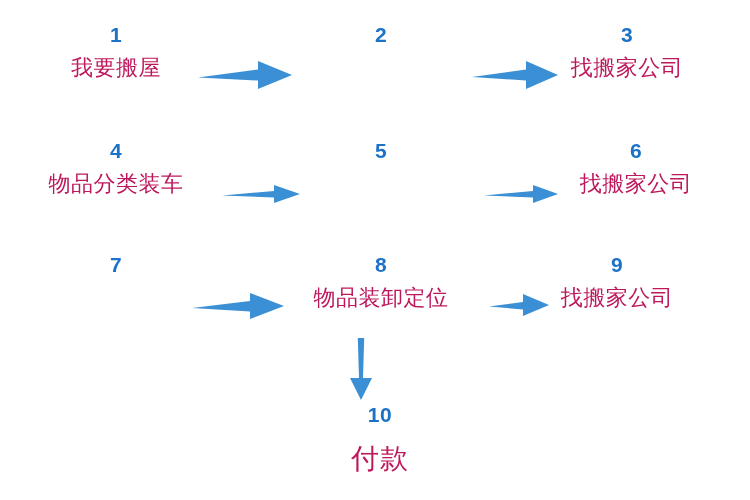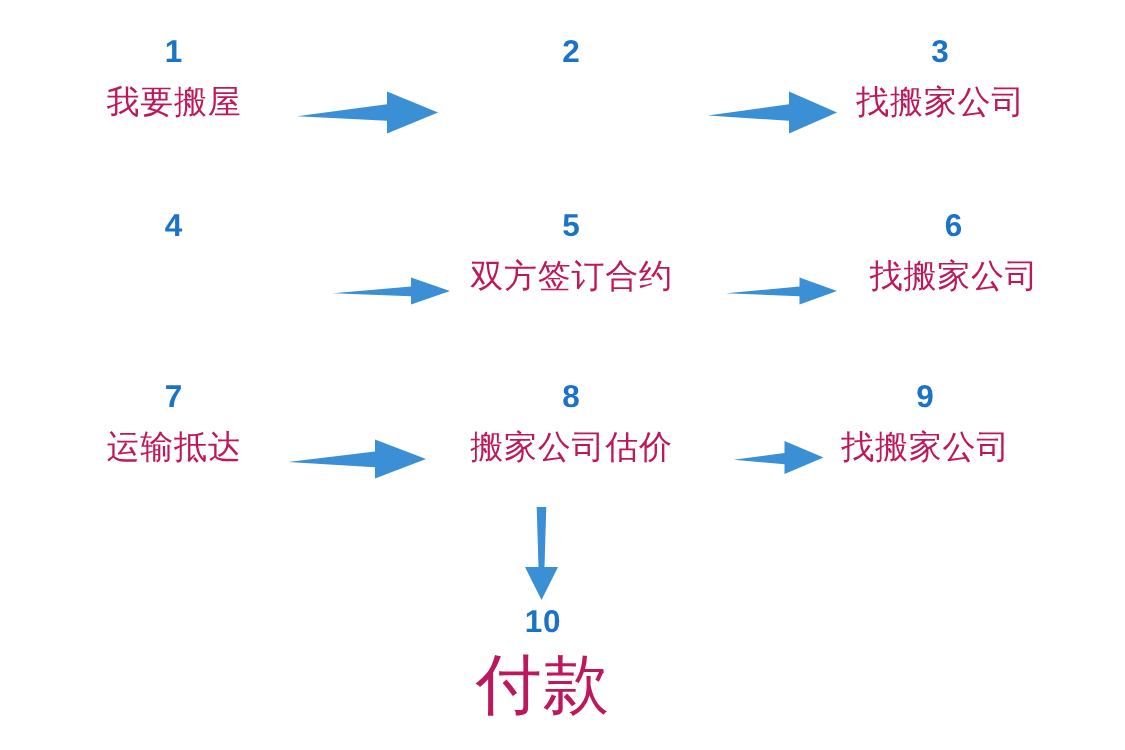--- a/index.html
+++ b/index.html
@@ -43,22 +43,22 @@
     line-height: 1.05;
     margin-top: 11px;
     letter-spacing: 0.5px;
   }
 
   
   .step.final .step-number {
     font-size: 21px;
   }
   .step.final .step-label {
-    font-size: 44px;
-    margin-top: 9px;
+    font-size: 28px;
+    margin-top: 19px;
     letter-spacing: 1px;
   }
 
   
   .arrow {
     position: absolute;
   }
   .arrow svg {
     display: block;
     overflow: visible;
@@ -90,75 +90,74 @@
     </svg>
   </div>
 
   <div class="step" style="left:627px; top:24px;">
     <div class="step-number">3</div>
     <div class="step-label">找搬家公司</div>
   </div>
 
   <div class="step" style="left:116px; top:140px;">
     <div class="step-number">4</div>
+    <div class="step-label">物品分类装车</div>
   </div>
 
   <div class="arrow" style="left:222px; top:183px;">
     <svg width="78" height="22" viewBox="0 0 78 22" aria-hidden="true">
       <path d="M0 12.5 L52 8 L52 2 L78 11 L52 20 L52 14.5 Z" fill="#3b8fd4"></path>
     </svg>
   </div>
 
   <div class="step" style="left:381px; top:140px;">
     <div class="step-number">5</div>
-    <div class="step-label">双方签订合约</div>
   </div>
 
   <div class="arrow" style="left:484px; top:183px;">
     <svg width="74" height="22" viewBox="0 0 74 22" aria-hidden="true">
       <path d="M0 12.5 L49 8 L49 2 L74 11 L49 20 L49 14.5 Z" fill="#3b8fd4"></path>
     </svg>
   </div>
 
   <div class="step" style="left:636px; top:140px;">
     <div class="step-number">6</div>
     <div class="step-label">找搬家公司</div>
   </div>
 
   <div class="step" style="left:116px; top:254px;">
     <div class="step-number">7</div>
-    <div class="step-label">运输抵达</div>
   </div>
 
   <div class="arrow" style="left:192px; top:292px;">
     <svg width="92" height="28" viewBox="0 0 92 28" aria-hidden="true">
       <path d="M0 16 L58 9 L58 1 L92 14 L58 27 L58 19.5 Z" fill="#3b8fd4"></path>
     </svg>
   </div>
 
   <div class="step" style="left:381px; top:254px;">
     <div class="step-number">8</div>
-    <div class="step-label">搬家公司估价</div>
+    <div class="step-label">物品装卸定位</div>
   </div>
 
   <div class="arrow" style="left:489px; top:292px;">
     <svg width="60" height="26" viewBox="0 0 60 26" aria-hidden="true">
       <path d="M0 14.5 L34 10 L34 2 L60 13 L34 24 L34 17.5 Z" fill="#3b8fd4"></path>
     </svg>
   </div>
 
   <div class="step" style="left:617px; top:254px;">
     <div class="step-number">9</div>
     <div class="step-label">找搬家公司</div>
   </div>
 
   <div class="arrow" style="left:346px; top:338px;">
     <svg width="30" height="62" viewBox="0 0 30 62" aria-hidden="true">
       <path d="M11.8 0 L18.2 0 L17 40 L26 40 L15 62 L4 40 L13 40 Z" fill="#3b8fd4"></path>
     </svg>
   </div>
 
-  <div class="step final" style="left:362px; top:404px;">
+  <div class="step final" style="left:380px; top:404px;">
     <div class="step-number">10</div>
     <div class="step-label">付款</div>
   </div>
 
 </div>
 
 </body></html>

